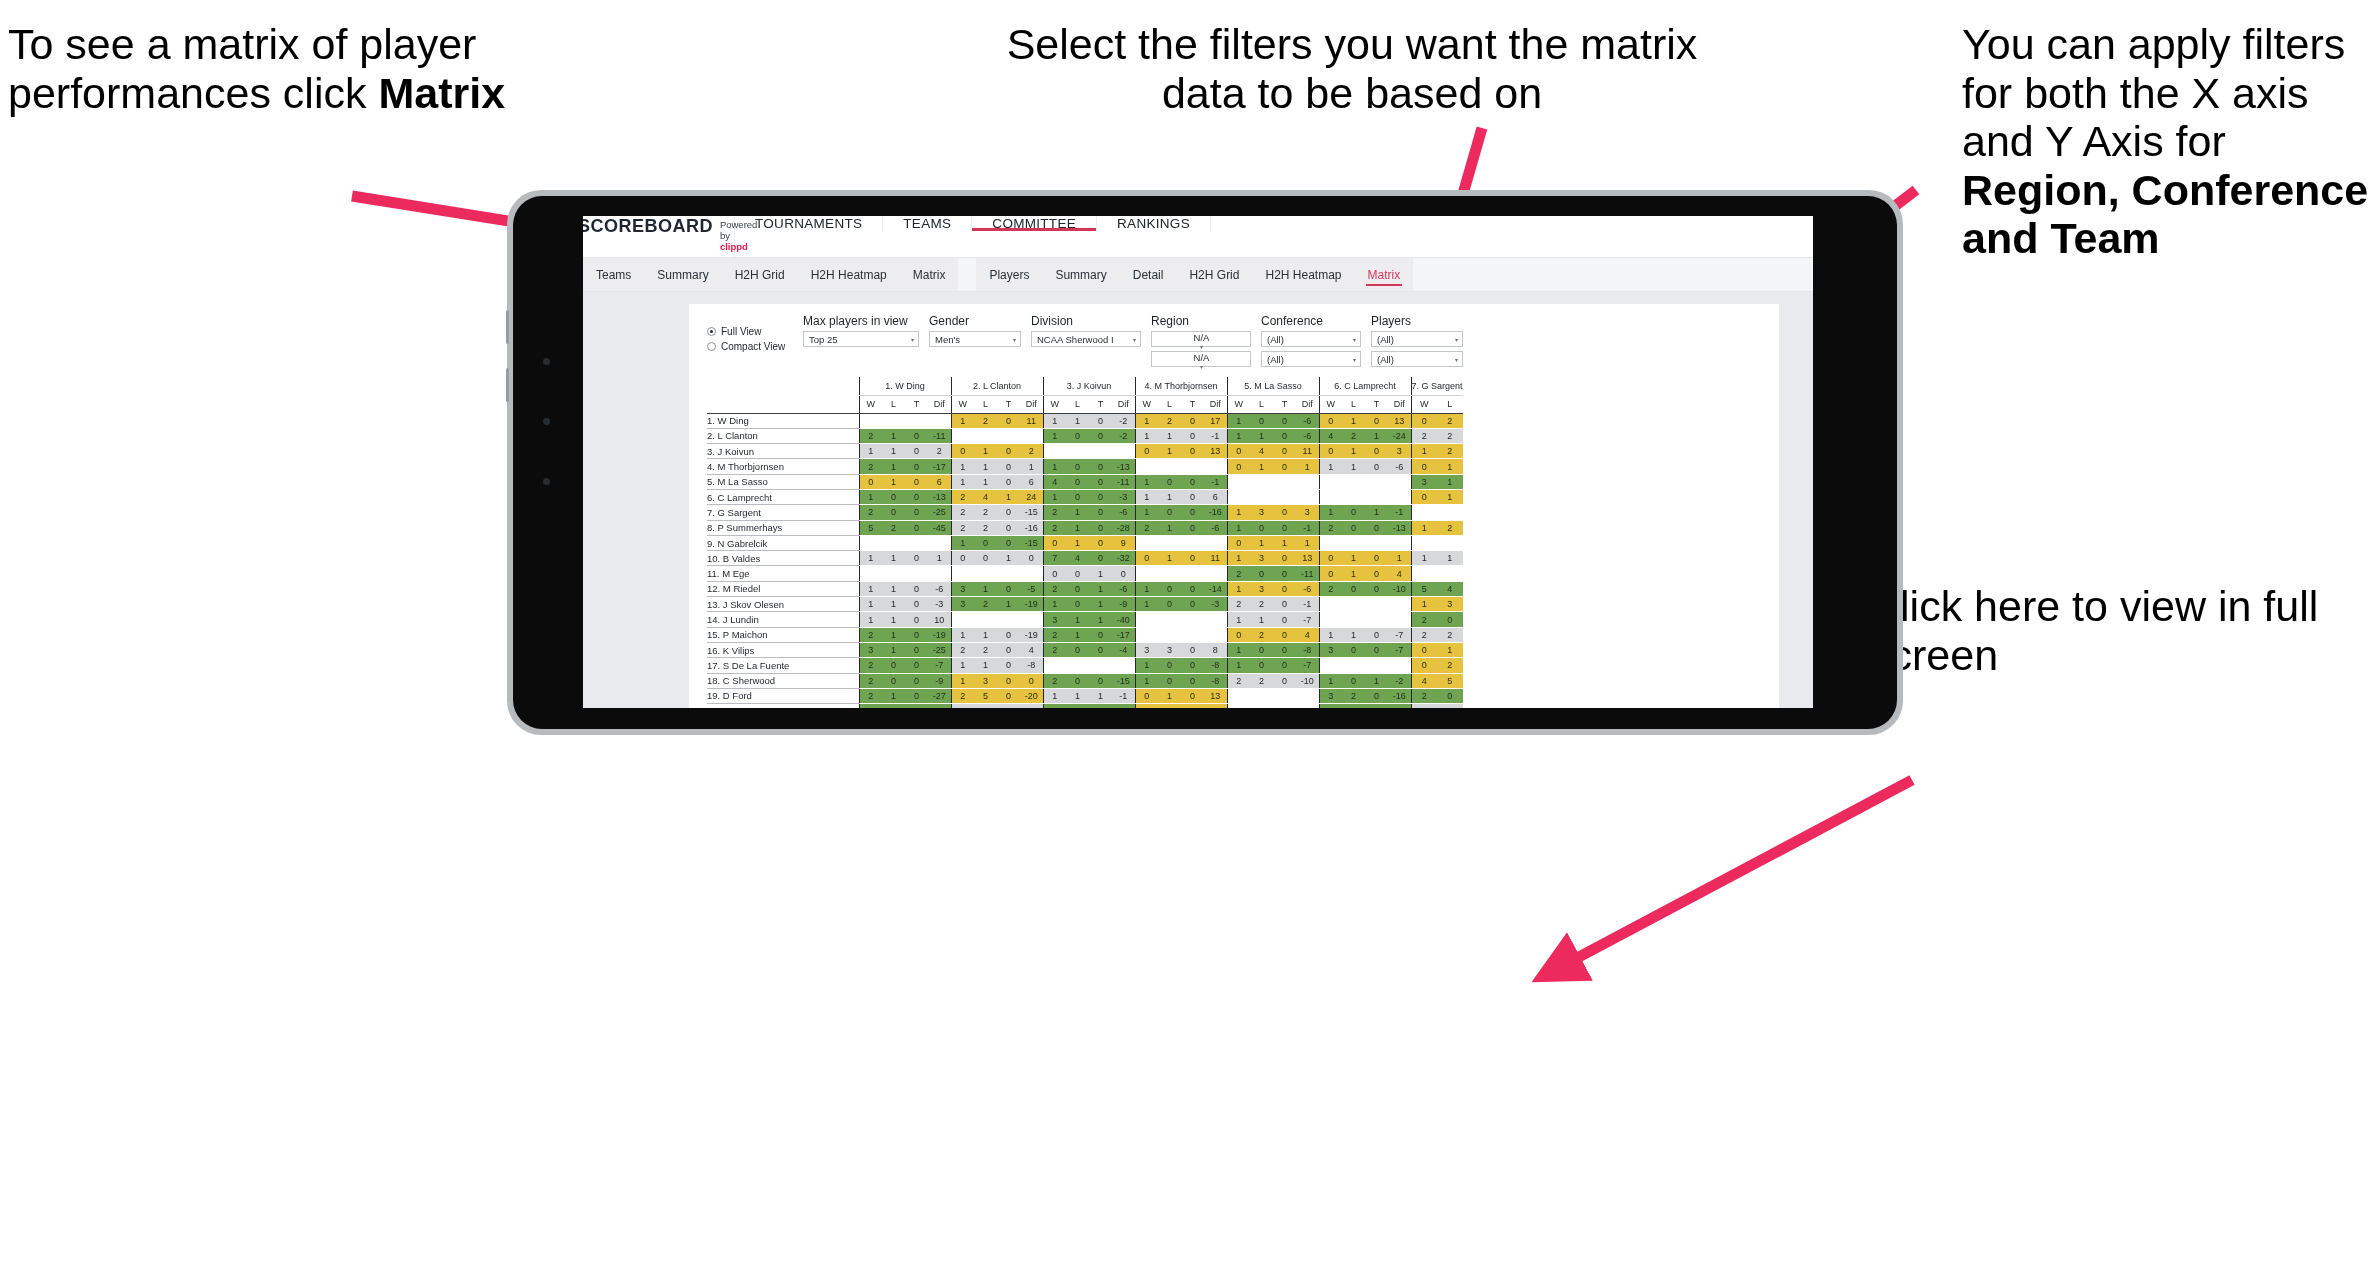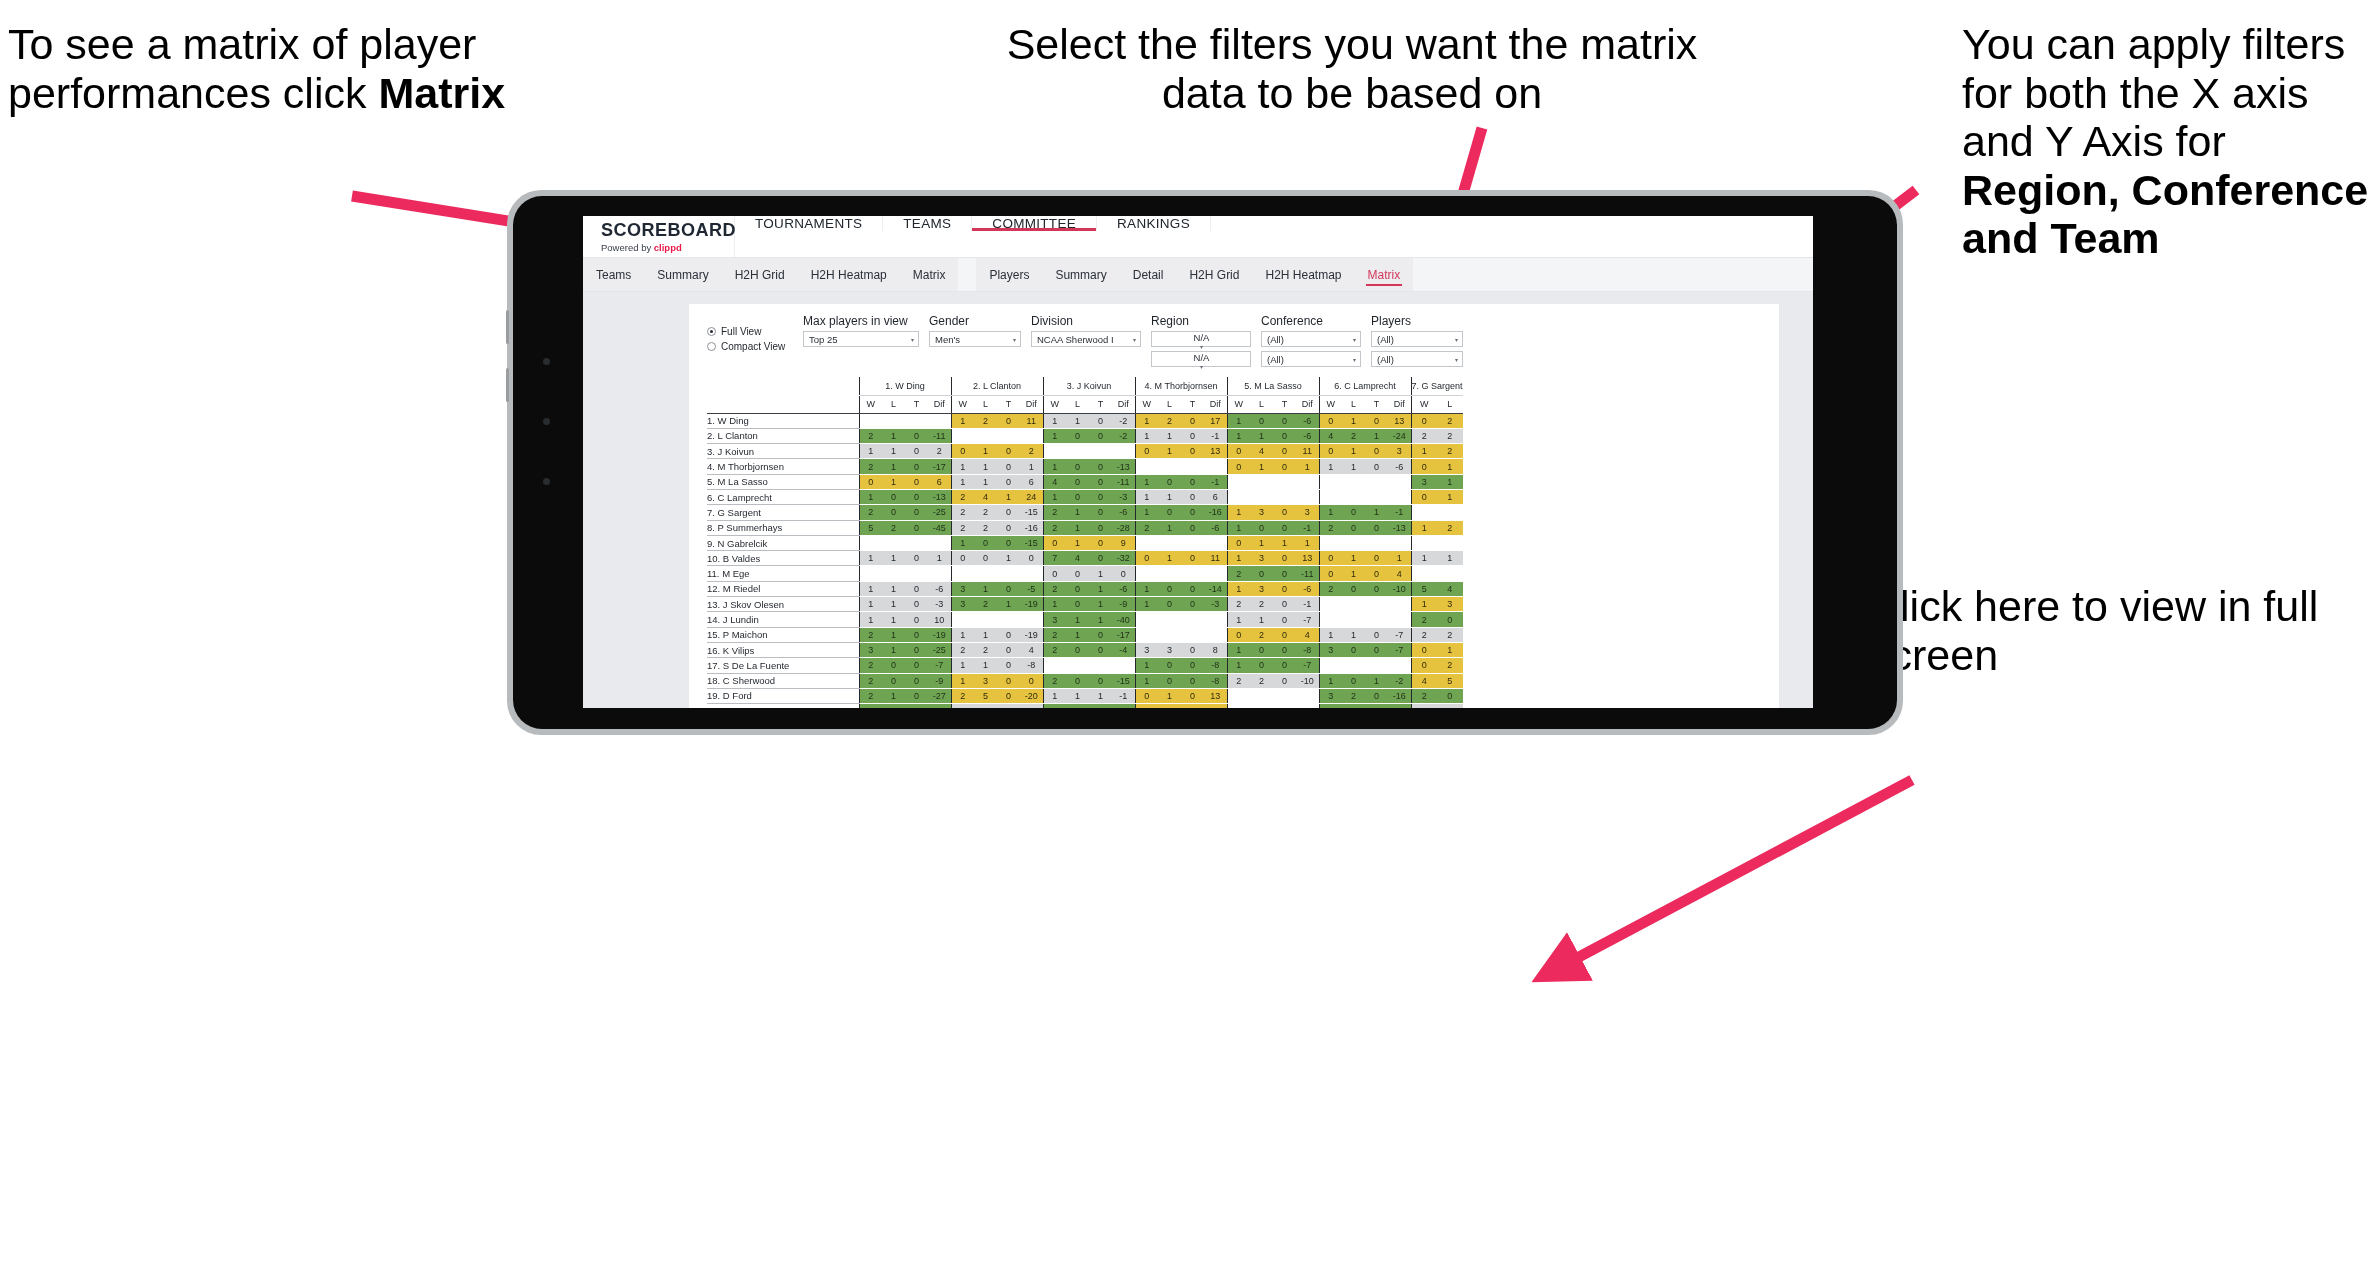--- a/index.html
+++ b/index.html
@@ -59,21 +59,21 @@
   .side-btn {
     position: absolute; left: -1px; width: 3px; background: #9a9da0; border-radius: 2px;
   }
 
   
   .app-topbar {
     height: 42px; background: #ffffff; display: flex; align-items: stretch;
     border-bottom: 1px solid #e3e5e8;
   }
   .brand {
-    width: 152px; display: flex; flex-direction: column; justify-content: center;
+    width: 152px; display: flex; justify-content: center;
     padding-left: 18px; border-right: 1px solid #eceef0;
   }
   .brand-title {
     font-size: 19px; font-weight: bold; letter-spacing: 0.5px; color: #1f2733;
     font-family: "Liberation Sans", sans-serif; line-height: 1;
     transform: scaleX(0.95); transform-origin: left center;
   }
   .brand-sub { font-size: 9.5px; color: #3a4049; margin-top: 3px; }
   .brand-sub .clippd { color: #e8194b; font-weight: bold; }
   .topnav { display: flex; align-items: flex-start; }

